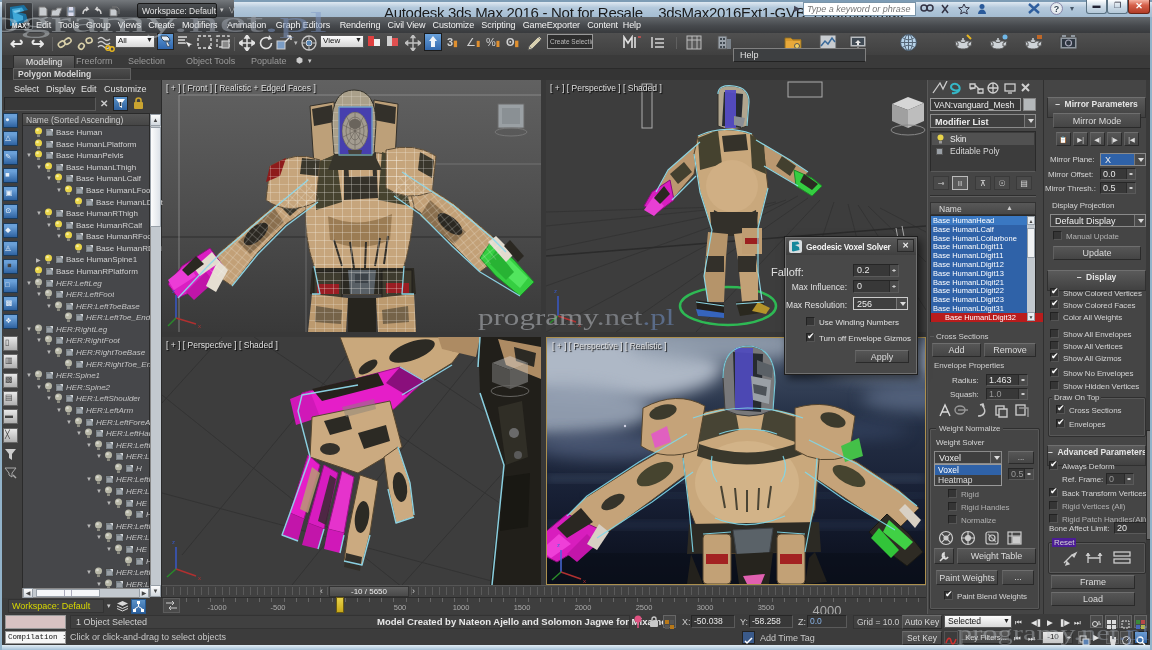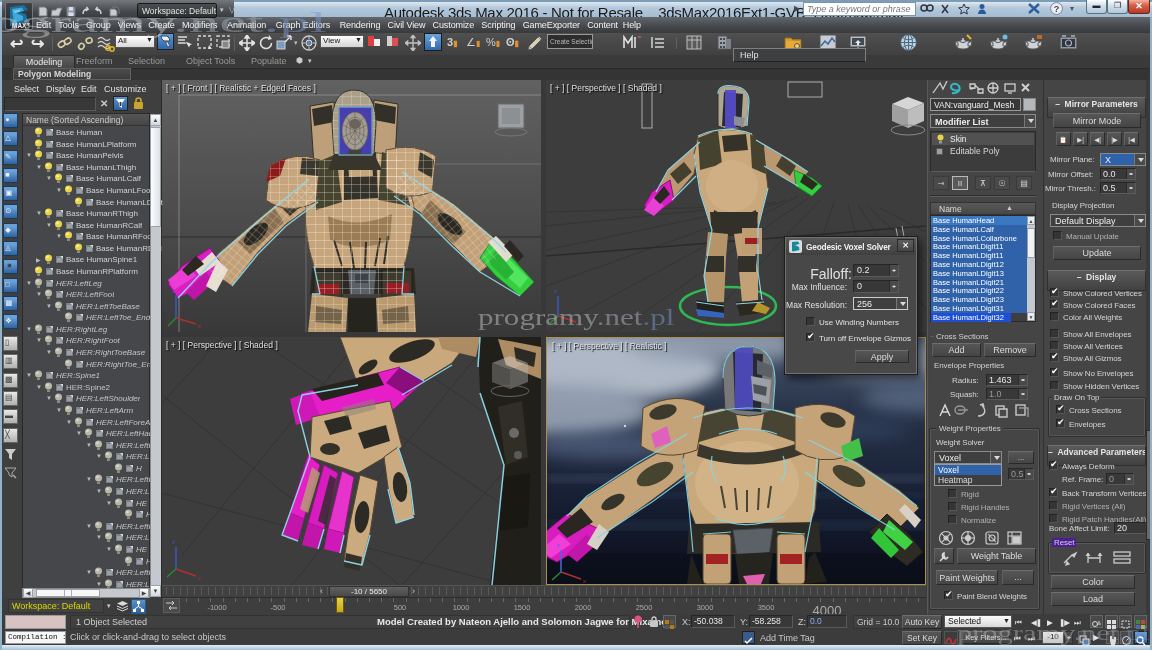--- a/index.html
+++ b/index.html
@@ -569,21 +569,21 @@
 <svg class="abs" style="left:44px;top:381.8px;z-index:3" width="9" height="11" viewBox="0 0 9 11">
     <circle cx="4.5" cy="4" r="3.5" fill="#b8b8a8"></circle>
     <circle cx="3.5" cy="3" r="1.3" fill="#d8d8d0"></circle>
     <rect x="3" y="7.5" width="3" height="2.5" fill="#8a8a80"></rect>
   </svg>
 <svg class="abs" style="left:55px;top:382.8px;z-index:3" width="9" height="9" viewBox="0 0 9 9">
     <rect x="0.5" y="0.5" width="8" height="8" fill="#7a8288" stroke="#444"></rect>
     <path d="M5 1l3 3V1z" fill="#d8dce0"></path>
     <path d="M2 4h5M2 6h5" stroke="#c8ccd0" stroke-width="0.8"></path>
   </svg>
-<div class="abs" style="left:66px;top:382.8px;font-size:8px;color:#c4c4c4;z-index:3;white-space:nowrap;max-width:104px;overflow:hidden">HER:Spine2</div>
+<div class="abs" style="left:66px;top:382.8px;font-size:8px;font-style:italic;color:#c4c4c4;z-index:3;white-space:nowrap;max-width:104px;overflow:hidden">HER:Spine2</div>
 <div class="abs" style="left:46px;top:395.3px;color:#b8b8b8;font-size:6px;z-index:3">▼</div>
 <svg class="abs" style="left:54px;top:393.3px;z-index:3" width="9" height="11" viewBox="0 0 9 11">
     <circle cx="4.5" cy="4" r="3.5" fill="#b8b8a8"></circle>
     <circle cx="3.5" cy="3" r="1.3" fill="#d8d8d0"></circle>
     <rect x="3" y="7.5" width="3" height="2.5" fill="#8a8a80"></rect>
   </svg>
 <svg class="abs" style="left:65px;top:394.3px;z-index:3" width="9" height="9" viewBox="0 0 9 9">
     <rect x="0.5" y="0.5" width="8" height="8" fill="#7a8288" stroke="#444"></rect>
     <path d="M5 1l3 3V1z" fill="#d8dce0"></path>
     <path d="M2 4h5M2 6h5" stroke="#c8ccd0" stroke-width="0.8"></path>
@@ -1226,21 +1226,21 @@
 <div class="abs" style="left:931px;top:225px;width:96px;height:9px;background:#2f62a8;color:#fff;font-size:7.5px;white-space:nowrap;overflow:hidden;padding-left:2px">Base HumanLCalf</div>
 <div class="abs" style="left:931px;top:234px;width:96px;height:9px;background:#2f62a8;color:#fff;font-size:7.5px;white-space:nowrap;overflow:hidden;padding-left:2px">Base HumanLCollarbone</div>
 <div class="abs" style="left:931px;top:242px;width:96px;height:9px;background:#2f62a8;color:#fff;font-size:7.5px;white-space:nowrap;overflow:hidden;padding-left:2px">Base HumanLDigit11</div>
 <div class="abs" style="left:931px;top:251px;width:96px;height:9px;background:#2f62a8;color:#fff;font-size:7.5px;white-space:nowrap;overflow:hidden;padding-left:2px">Base HumanLDigit11</div>
 <div class="abs" style="left:931px;top:260px;width:96px;height:9px;background:#2f62a8;color:#fff;font-size:7.5px;white-space:nowrap;overflow:hidden;padding-left:2px">Base HumanLDigit12</div>
 <div class="abs" style="left:931px;top:269px;width:96px;height:9px;background:#2f62a8;color:#fff;font-size:7.5px;white-space:nowrap;overflow:hidden;padding-left:2px">Base HumanLDigit13</div>
 <div class="abs" style="left:931px;top:278px;width:96px;height:9px;background:#2f62a8;color:#fff;font-size:7.5px;white-space:nowrap;overflow:hidden;padding-left:2px">Base HumanLDigit21</div>
 <div class="abs" style="left:931px;top:286px;width:96px;height:9px;background:#2f62a8;color:#fff;font-size:7.5px;white-space:nowrap;overflow:hidden;padding-left:2px">Base HumanLDigit22</div>
 <div class="abs" style="left:931px;top:295px;width:96px;height:9px;background:#2f62a8;color:#fff;font-size:7.5px;white-space:nowrap;overflow:hidden;padding-left:2px">Base HumanLDigit23</div>
 <div class="abs" style="left:931px;top:304px;width:96px;height:9px;background:#2f62a8;color:#fff;font-size:7.5px;white-space:nowrap;overflow:hidden;padding-left:2px">Base HumanLDigit31</div>
-<div class="abs" style="left:931px;top:313px;width:80px;height:9px;background:#1d4ed8;color:#fff;font-size:7.5px;white-space:nowrap;overflow:hidden;padding-left:2px">Base HumanLDigit32</div>
+<div class="abs" style="left:931px;top:313px;width:112px;height:9px;background:#b91c1c;color:#fff;font-size:7.5px;white-space:nowrap;overflow:hidden;padding-left:14px">Base HumanLDigit32</div>
 <div class="abs" style="left:1027px;top:216px;width:8px;height:105px;background:#c3c9cf"></div>
 <div class="abs" style="left:1027px;top:216px;width:8px;height:9px;background:#e8ecf0;border:1px solid #98a0a8;color:#444;font-size:5px;text-align:center;line-height:8px">▲</div>
 <div class="abs" style="left:1027px;top:312px;width:8px;height:9px;background:#e8ecf0;border:1px solid #98a0a8;color:#444;font-size:5px;text-align:center;line-height:8px">▼</div>
 <div class="abs" style="left:1027px;top:228px;width:8px;height:30px;background:#f0f2f4;border:1px solid #98a0a8"></div>
 <div class="lbl" style="left:936px;top:332px;color:#cfcfcf">Cross Sections</div>
 <div class="abs" style="left:930px;top:336px;width:4px;height:1px;background:#5a5a5a"></div>
 <div class="abs btn t9" style="left:932px;top:343px;width:49px;height:14px;line-height:13px">Add</div>
 <div class="abs btn t9" style="left:984px;top:343px;width:52px;height:14px;line-height:13px">Remove</div>
 <div class="lbl" style="left:934px;top:361px;color:#cfcfcf">Envelope Properties</div>
 <div class="lbl" style="left:952px;top:376px">Radius:</div>
@@ -1254,21 +1254,21 @@
       <path d="M20 7h10" stroke="#999"></path>
 <path d="M40 13c6 0 8-4 6-8l-2-3"></path>
       <path d="M42 2l3-1 1 3"></path>
 <rect x="58" y="3" width="8" height="9"></rect>
       <path d="M61 6h8v8h-8z" fill="#4a4a4a"></path>
 <rect x="78" y="2" width="9" height="10"></rect>
       <path d="M81 5h9v9" stroke="#999"></path>
 </g>
   </svg>
 <div class="grp" style="left:929px;top:428px;width:111px;height:182px"></div>
-<div class="lbl" style="left:936px;top:424px;background:#454545;padding:0 3px;color:#cfcfcf">Weight Properties</div>
+<div class="lbl" style="left:936px;top:424px;background:#454545;padding:0 3px;color:#cfcfcf">Weight Normalize</div>
 <div class="lbl" style="left:936px;top:438px">Weight Solver</div>
 <div class="combo" style="left:934px;top:451px;width:68px;height:13px;padding:1px 0 0 4px">Voxel<span class="arr"></span></div>
 <div class="abs btn" style="left:1008px;top:451px;width:26px;height:13px;font-size:8px;line-height:11px">...</div>
 <div class="abs" style="left:934px;top:464px;width:68px;height:22px;background:#3e3e3e;border:1px solid #999;z-index:20"></div>
 <div class="abs" style="left:935px;top:465px;width:66px;height:10px;background:#2f62a8;color:#fff;font-size:8.5px;padding-left:3px;z-index:21">Voxel</div>
 <div class="abs" style="left:938px;top:475px;font-size:8.5px;color:#ddd;z-index:21">Heatmap</div>
 <div class="abs fld t9" style="left:1008px;top:468px;width:26px;height:12px;padding-left:2px;color:#999">0.5<div class="spinner"></div></div>
 <div class="lbl" style="left:948px;top:489px;color:#b0b0b0"><span class="chk"></span>Rigid</div>
 <div class="lbl" style="left:948px;top:502px;color:#b0b0b0"><span class="chk"></span>Rigid Handles</div>
 <div class="lbl" style="left:948px;top:515px;color:#b0b0b0"><span class="chk"></span>Normalize</div>
@@ -1339,21 +1339,21 @@
 <div class="lbl" style="left:1052px;top:538px;background:#4c1d95;padding:0 2px">Reset</div>
 <svg class="abs" style="left:1062px;top:549px" width="70" height="18" viewBox="0 0 70 18">
 <g fill="none" stroke="#ccc" stroke-width="1.3">
 <path d="M2 14l8-8M10 6l4-2-2 4zM4 16l3-1-2-2z" fill="#ccc"></path>
 <path d="M26 4v10M38 4v10M26 9h12"></path>
       <path d="M24 7l2-3 2 3M36 7l2-3 2 3" fill="#ccc" stroke-width="1"></path>
 <rect x="52" y="3" width="16" height="4"></rect>
       <rect x="52" y="10" width="16" height="4"></rect>
 </g>
   </svg>
-<div class="abs btn t9" style="left:1051px;top:575px;width:84px;height:14px;line-height:13px">Color</div>
+<div class="abs btn t9" style="left:1051px;top:575px;width:84px;height:14px;line-height:13px">Frame</div>
 <div class="abs btn t9" style="left:1051px;top:592px;width:84px;height:14px;line-height:13px;z-index:5">Load</div>
 <div class="abs" style="left:1146px;top:80px;width:5px;height:534px;background:#3a3a3a"></div>
 <div class="abs" style="left:1146px;top:430px;width:5px;height:110px;background:#6a6a6a;border:1px solid #2a2a2a"></div>
 <div class="abs" style="left:162px;top:585px;width:764px;height:12px;background:#414141;border-top:1px solid #555"></div>
 <div class="abs" style="left:166px;top:587px;width:1px;height:8px;background:#5a5a5a"></div>
 <div class="abs" style="left:173px;top:587px;width:1px;height:8px;background:#5a5a5a"></div>
 <div class="abs" style="left:180px;top:587px;width:1px;height:8px;background:#5a5a5a"></div>
 <div class="abs" style="left:187px;top:587px;width:1px;height:8px;background:#5a5a5a"></div>
 <div class="abs" style="left:194px;top:587px;width:1px;height:8px;background:#5a5a5a"></div>
 <div class="abs" style="left:201px;top:587px;width:1px;height:8px;background:#5a5a5a"></div>
@@ -1629,21 +1629,21 @@
 <div class="abs" style="left:0;top:17px;width:2px;height:633px;background:#92b3ca;z-index:70"></div>
 <div class="abs" style="left:1150px;top:17px;width:2px;height:633px;background:#92b3ca;z-index:70"></div>
 <div class="abs" style="left:784px;top:236px;width:134px;height:139px;background:#484848;border:1px solid #1e1e1e;box-shadow:inset 0 0 0 1px #707070, 3px 4px 8px rgba(0,0,0,.55);z-index:30"></div>
 <div class="abs" style="left:786px;top:238px;width:130px;height:17px;background:linear-gradient(#585858,#404040);z-index:31"></div>
 <svg class="abs" style="left:789px;top:240px;z-index:32" width="13" height="13" viewBox="0 0 13 13">
     <rect width="13" height="13" rx="2" fill="#d8dde0"></rect>
     <path d="M3 2 L9 1.5 L10.5 4 L6 5 L10 7 L10.5 10 L4 11.5 L3 11 Z" fill="#15889c"></path>
   </svg>
 <div class="abs" style="left:806px;top:242px;font-size:8.3px;font-weight:bold;color:#f0f0f0;z-index:32;letter-spacing:-0.2px">Geodesic Voxel Solver</div>
 <div class="abs" style="left:897px;top:239px;width:17px;height:13px;background:linear-gradient(#5e5e5e,#464646);border:1px solid #2a2a2a;color:#f0f0f0;font-size:8px;text-align:center;line-height:12px;z-index:32;font-weight:bold">✕</div>
-<div class="abs" style="left:788px;top:266px;color:#e0e0e0;z-index:32;width:64px;text-align:right;font-size:14px">Falloff:</div>
+<div class="abs" style="left:771px;top:266px;color:#e0e0e0;z-index:32;width:64px;text-align:left;font-size:11px">Falloff:</div>
 <div class="abs fld t9" style="left:853px;top:264px;width:46px;height:13px;padding-left:3px;z-index:32">0.2<div class="spinner"></div></div>
 <div class="abs" style="left:783px;top:282px;color:#e0e0e0;z-index:32;width:64px;text-align:right;font-size:8.5px">Max Influence:</div>
 <div class="abs fld t9" style="left:853px;top:280px;width:46px;height:13px;padding-left:3px;z-index:32">0<div class="spinner"></div></div>
 <div class="abs" style="left:779px;top:300px;color:#e0e0e0;z-index:32;width:68px;text-align:right;font-size:8.5px">Max Resolution:</div>
 <div class="combo" style="left:853px;top:297px;width:55px;height:13px;padding:1px 0 0 3px;z-index:32;border-color:#ccc">256<span class="arr"></span></div>
 <div class="abs" style="left:806px;top:317px;color:#e0e0e0;z-index:32;font-size:8px"><span class="chk"></span>Use Winding Numbers</div>
 <div class="abs" style="left:806px;top:333px;color:#e0e0e0;z-index:32;font-size:8px"><span class="chk on"></span>Turn off Envelope Gizmos</div>
 <div class="abs btn t9" style="left:855px;top:350px;width:54px;height:13px;line-height:12px;z-index:32">Apply</div>
 
 <div class="wm" style="left:-62px;top:5px;font-size:30px;color:rgba(205,210,215,.45);transform:scaleX(2.05)">programy<span style="color:rgba(175,182,192,.45)">.net</span><span style="color:rgba(125,152,200,.5)">.pl</span></div>

